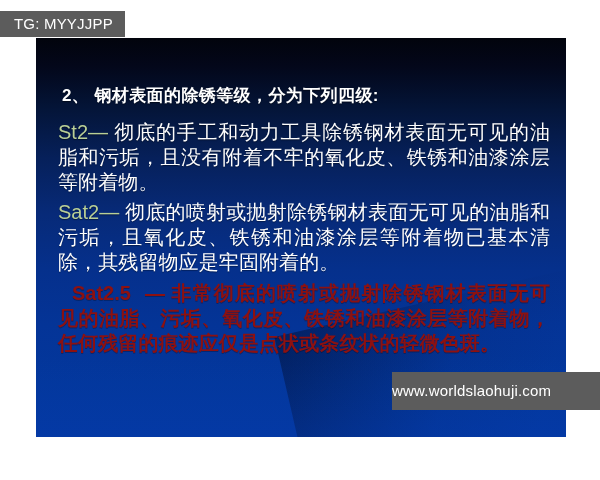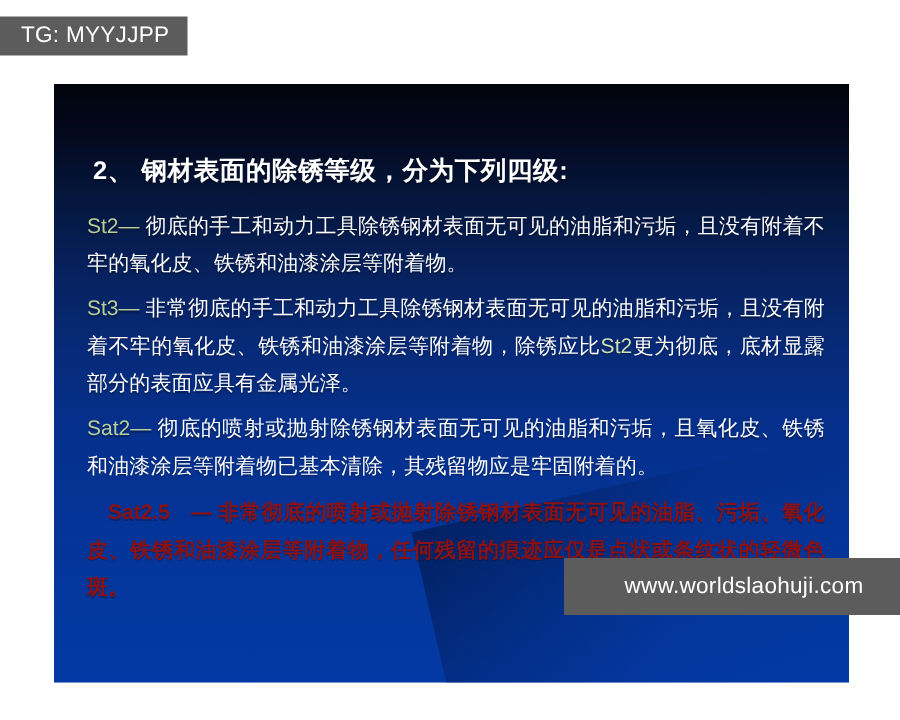--- a/index.html
+++ b/index.html
@@ -38,21 +38,21 @@
     line-height: 26px;
     letter-spacing: 0.2px;
     white-space: nowrap;
     z-index: 30;
   }
 
   
   #slide {
     position: absolute;
     left: 36px;
-    top: 56px;
+    top: 38px;
     width: 530px;
     height: 399px;
     overflow: hidden;
     background:
       linear-gradient(to bottom,
         #02040c 0%,
         #03071a 7%,
         #041539 18%,
         #06205a 30%,
         #072a78 44%,
@@ -98,21 +98,21 @@
     font-weight: bold;
     color: #ffffff;
     letter-spacing: 0.4px;
     text-shadow: 0 1px 1px rgba(0,0,0,0.45);
     white-space: nowrap;
   }
 
   .para {
     margin: 0;
     padding: 0;
-    font-size: 14px;
+    font-size: 20px;
     line-height: 25px;
     color: #fdfdfd;
     letter-spacing: 0.1px;
     text-shadow: 0 1px 1px rgba(0,0,0,0.40);
     text-align: justify;
     text-justify: inter-ideograph;
   }
   #para-1 { margin-top: 13px; }
   #para-2 { margin-top: 5px; }
   #para-3 { margin-top: 5px; }
@@ -143,24 +143,22 @@
   #watermark {
     position: absolute;
     right: 0;
     bottom: 6px;
     width: 208px;
     height: 38px;
     background: #5c5c5c;
     color: #ffffff;
     font-size: 15px;
     line-height: 38px;
-    text-align: center;
     letter-spacing: 0.2px;
     z-index: 30;
-    padding-left: 16px;
   }
 </style>
 </head>
 <body>
 
 <div id="page">
 
   <div id="tg-badge">TG: MYYJJPP</div>
 
   <div id="slide">
@@ -169,23 +167,20 @@
     <div id="slide-sheen-b"></div>
 
     <div id="slide-body">
 
       <h1 class="slide-title">2、  钢材表面的除锈等级，分为下列四级:</h1>
 
       <p class="para" id="para-1">
         <span class="grade-label">St2</span><span class="grade-label">—</span><span> 彻底的手工和动力工具除锈钢材表面无可见的油脂和污垢，且没有附着不牢的氧化皮、铁锈和油漆涂层等附着物。</span>
       </p>
 
-      <p class="para" id="para-2">
-        <span class="grade-label">St3</span><span class="grade-label">—</span><span> 非常彻底的手工和动力工具除锈钢材表面无可见的油脂和污垢，且没有附着不牢的氧化皮、铁锈和油漆涂层等附着物，除锈应比</span><span class="inline-ref">St2</span><span>更为彻底，底材显露部分的表面应具有金属光泽。</span>
-      </p>
 
       <p class="para" id="para-3">
         <span class="grade-label">Sat2</span><span class="grade-label">—</span><span> 彻底的喷射或抛射除锈钢材表面无可见的油脂和污垢，且氧化皮、铁锈和油漆涂层等附着物已基本清除，其残留物应是牢固附着的。</span>
       </p>
 
       <p class="para" id="para-4">
         <span class="grade-label">Sat2.5</span><span class="grade-label">—</span><span> 非常彻底的喷射或抛射除锈钢材表面无可见的油脂、污垢、氧化皮、铁锈和油漆涂层等附着物，任何残留的痕迹应仅是点状或条纹状的轻微色斑。</span>
       </p>
 
     </div>

